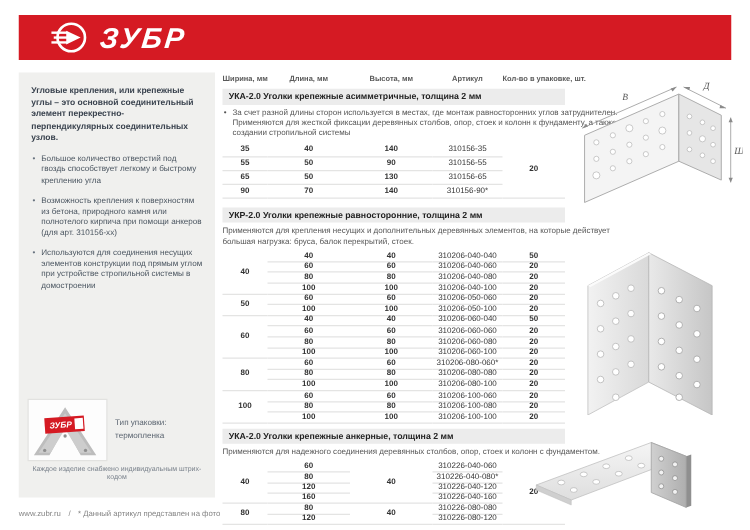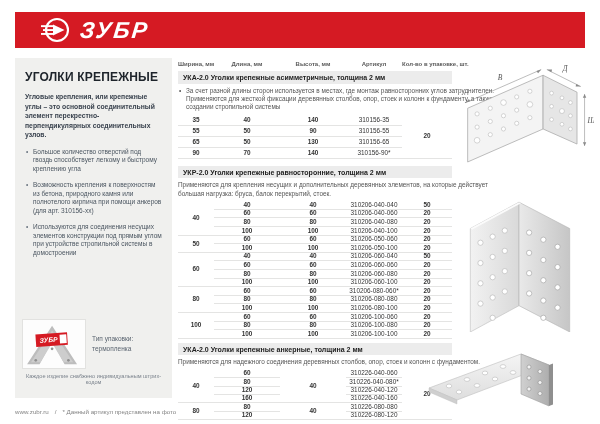--- a/index.html
+++ b/index.html
@@ -76,21 +76,20 @@
         <rect x="0" y="10.2" width="13" height="1.9" fill="#fff"></rect>
         <rect x="2" y="14.1" width="13" height="1.9" fill="#fff"></rect>
         <rect x="0" y="18" width="13" height="1.9" fill="#fff"></rect>
         <polygon points="12,9.5 23.5,15 12,20.5" fill="#fff"></polygon>
       </svg>
       <span class="logotext">ЗУБР</span>
     </div>
   </header>
 
   <aside class="sidebar">
-    <h1>УГОЛКИ КРЕПЕЖНЫЕ</h1>
     <p class="intro">Угловые крепления, или крепежные углы – это основной соединительный элемент перекрестно-перпендикулярных соединительных узлов.</p>
     <ul class="features" id="bullets">
         <li>Большое количество отверстий под гвоздь способствует легкому и быстрому креплению угла</li>
         <li>Возможность крепления к поверхностям из бетона, природного камня или полнотелого кирпича при помощи анкеров (для арт. 310156-хх)</li>
         <li>Используются для соединения несущих элементов конструкции под прямым углом при устройстве стропильной системы в домостроении</li>
       </ul>
 
     <div class="pack">
       <svg class="packphoto" width="62" height="48" viewBox="0 0 64 50">
         <rect x="0" y="0" width="64" height="50" fill="#fdfdfd"></rect>

